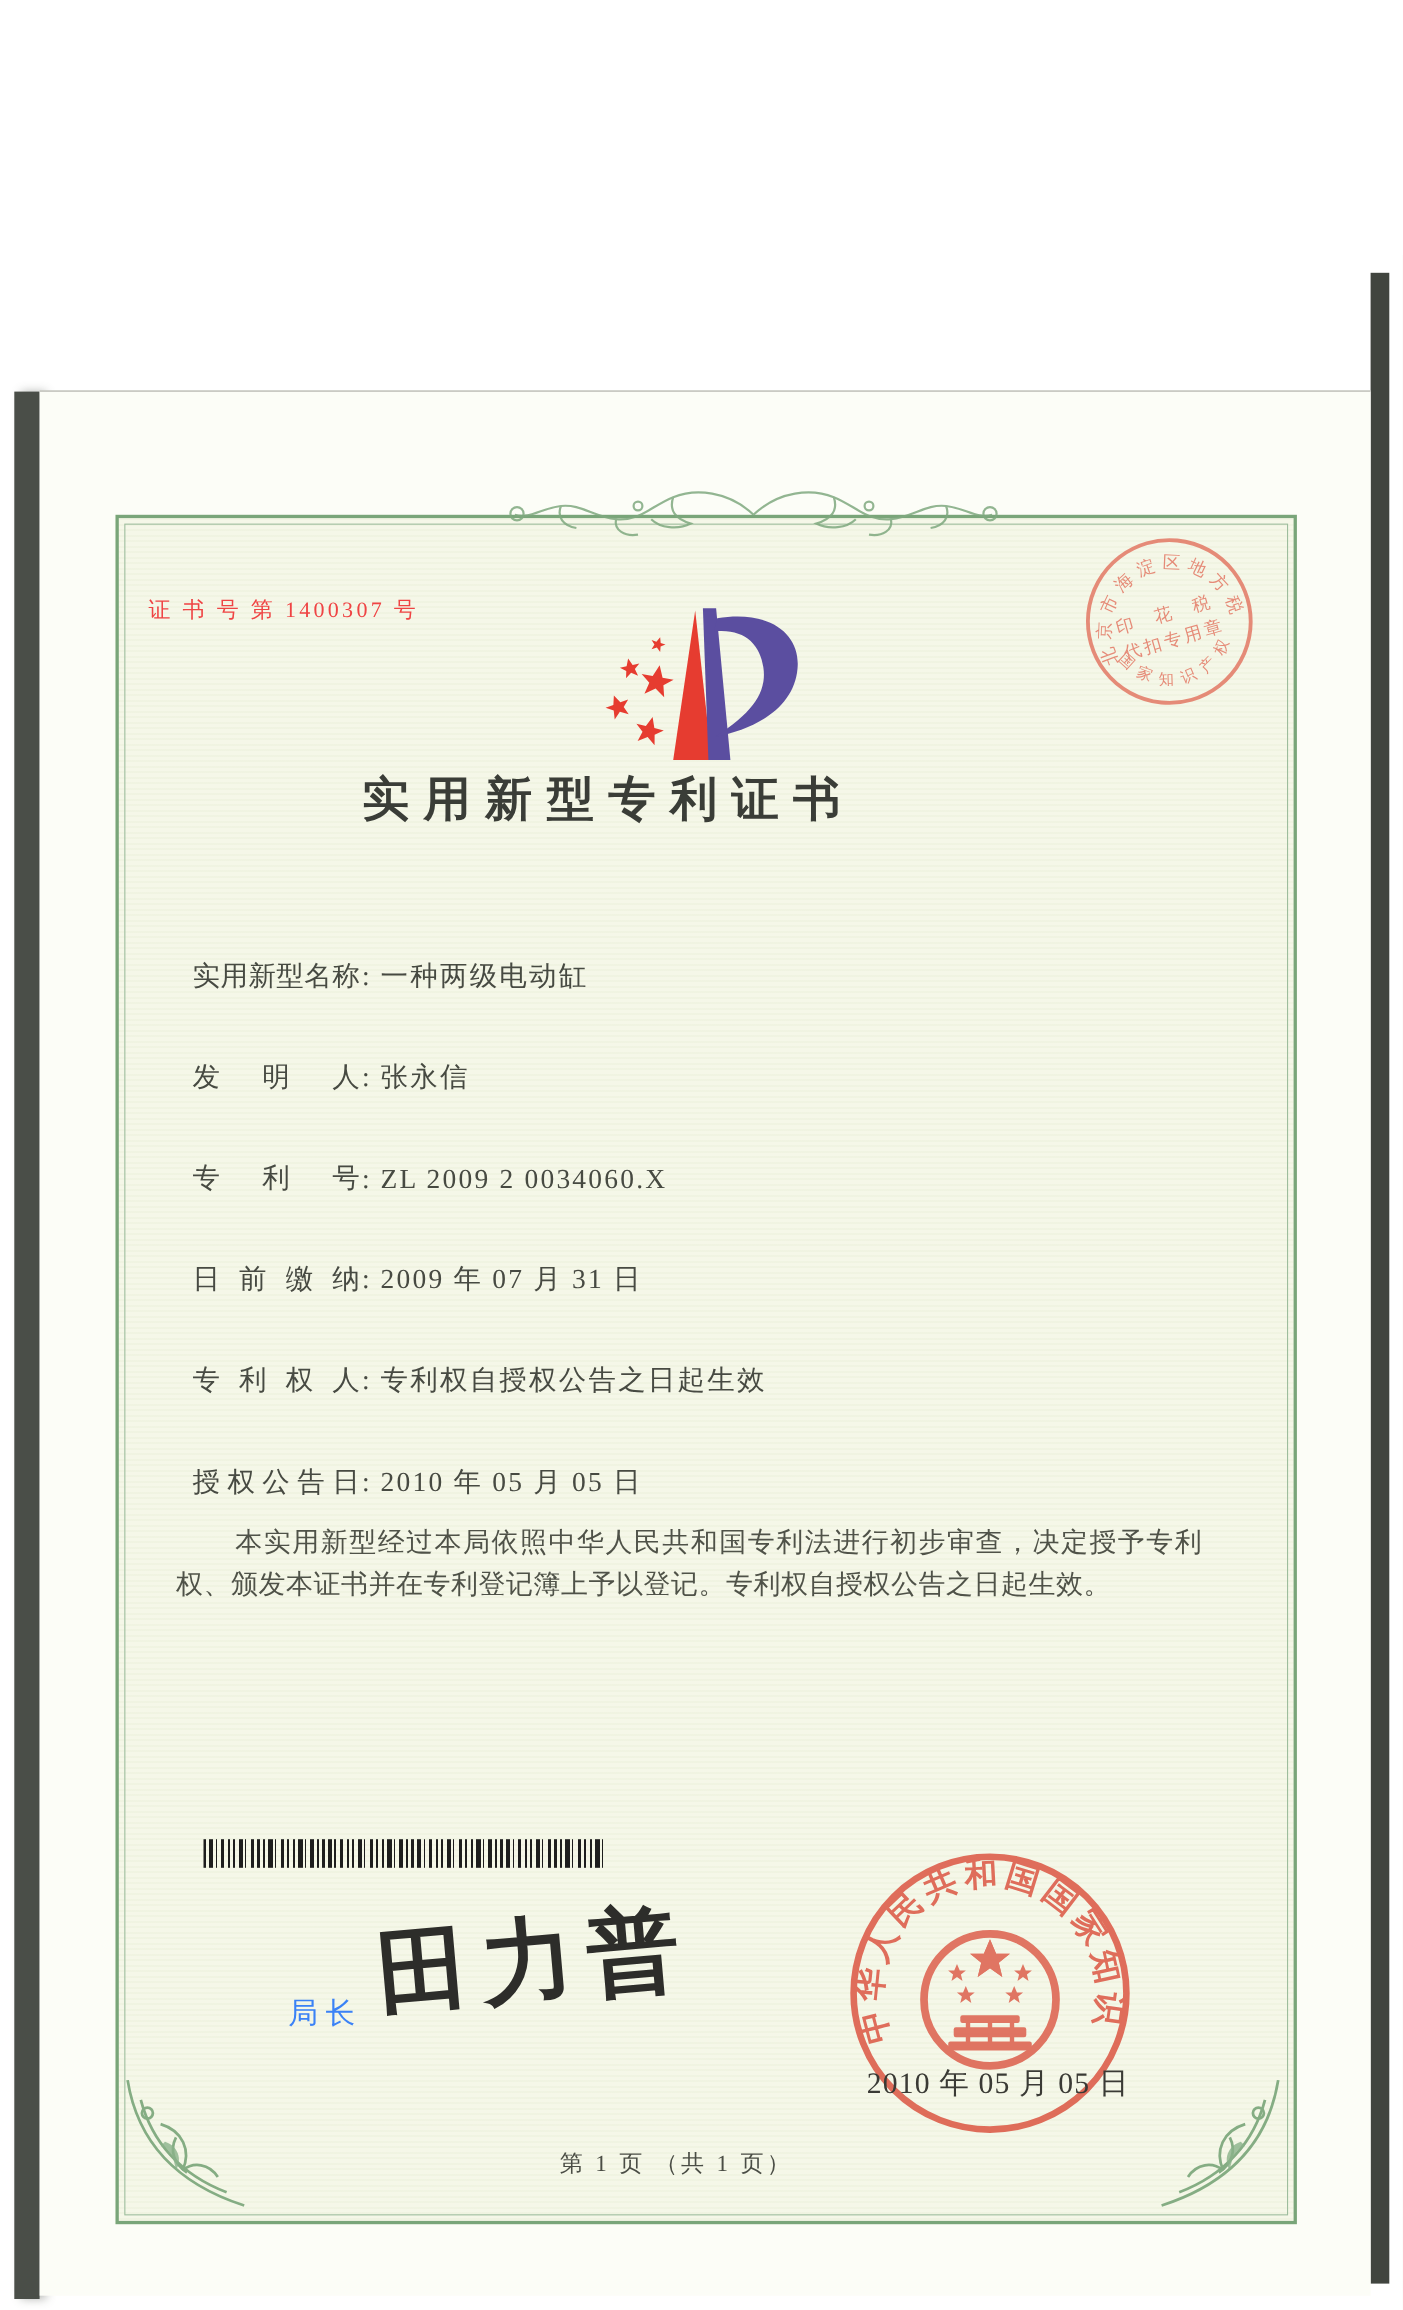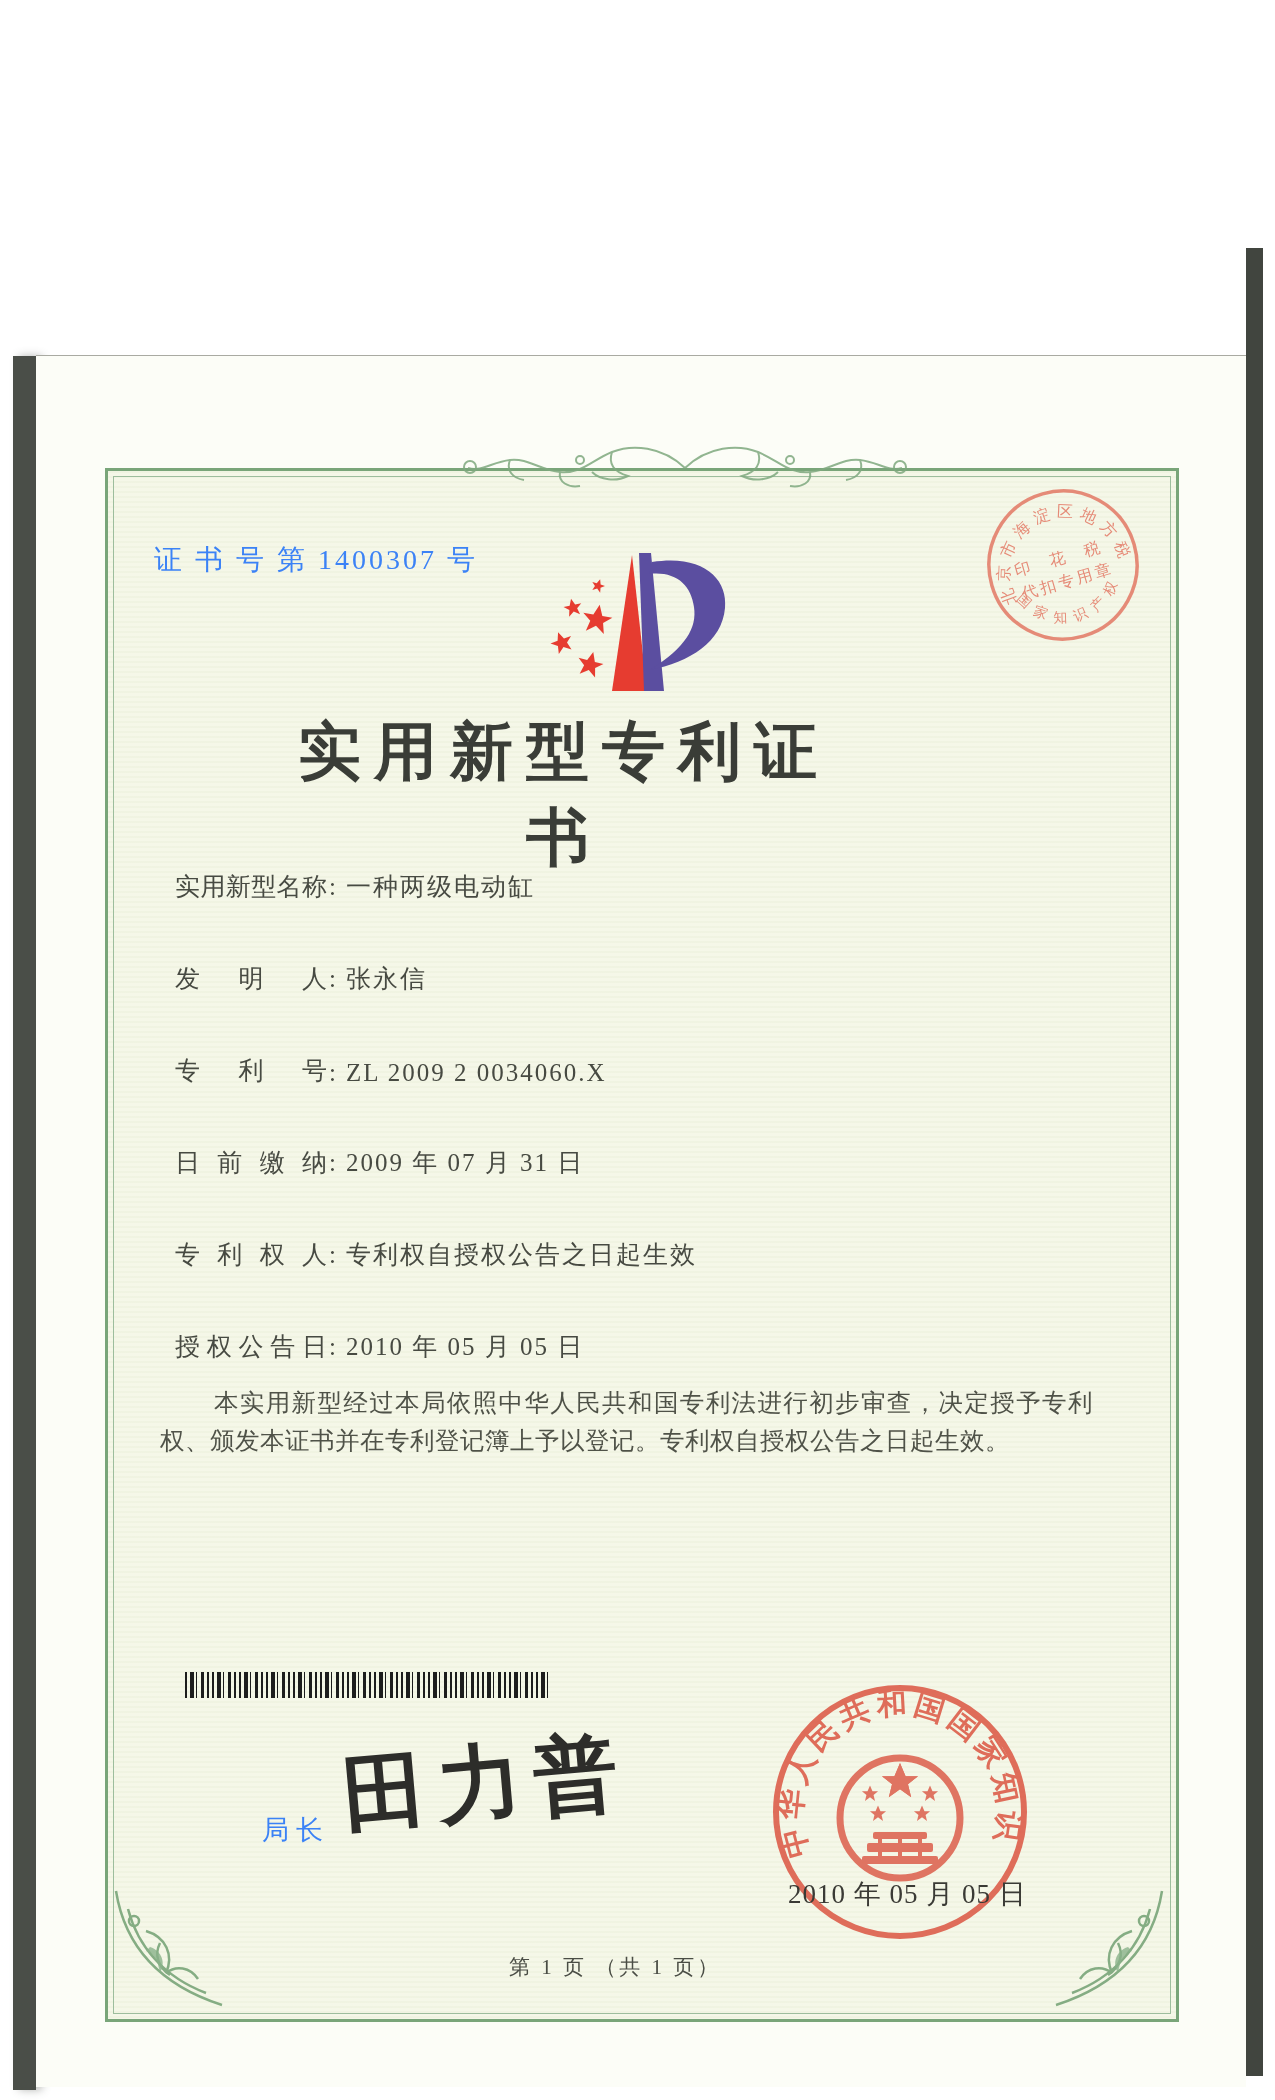--- a/index.html
+++ b/index.html
@@ -14,27 +14,27 @@
               background:#41453f;}
   
   .frame{position:absolute;left:105px;top:468px;width:1068px;height:1548px;
          border:3px solid #79a579;
          background:
            repeating-linear-gradient(180deg,rgba(176,198,140,.07) 0 2px,rgba(255,255,255,0) 2px 5px),
            #f5f7e8;}
   .frame::after{content:"";position:absolute;inset:5px;border:1px solid #9dbd9d;pointer-events:none;}
   .orn{position:absolute;pointer-events:none;}
   
-  .cert-no{position:absolute;left:154px;top:541px;font-size:28px;letter-spacing:3px;
-           color:#3b82f6;}
+  .cert-no{position:absolute;left:135px;top:541px;font-size:20px;letter-spacing:3px;
+           color:#ef4444;}
   
   .logo{position:absolute;left:540px;top:548px;}
   
   .title{position:absolute;left:258px;top:698px;width:590px;text-align:center;
-         font-size:63px;font-weight:700;letter-spacing:13px;color:#3a3d37;margin:11px;}
+         font-size:43px;font-weight:700;letter-spacing:13px;color:#3a3d37;margin:0;}
   
   .fields{position:absolute;left:175px;top:870px;width:930px;}
   .frow{position:absolute;left:0;font-size:25px;color:#474a42;white-space:nowrap;}
   .flabel{display:inline-block;width:152px;text-align:justify;text-align-last:justify;
           vertical-align:bottom;}
   .fcolon{display:inline-block;margin:0 10px 0 2px;}
   .fval{letter-spacing:2px;}
   .r0{top:0px}.r1{top:92px}.r2{top:184px}.r3{top:276px}.r4{top:368px}.r5{top:460px}
   
   .body-text{position:absolute;left:148px;top:1372px;width:957px;font-size:24.5px;

